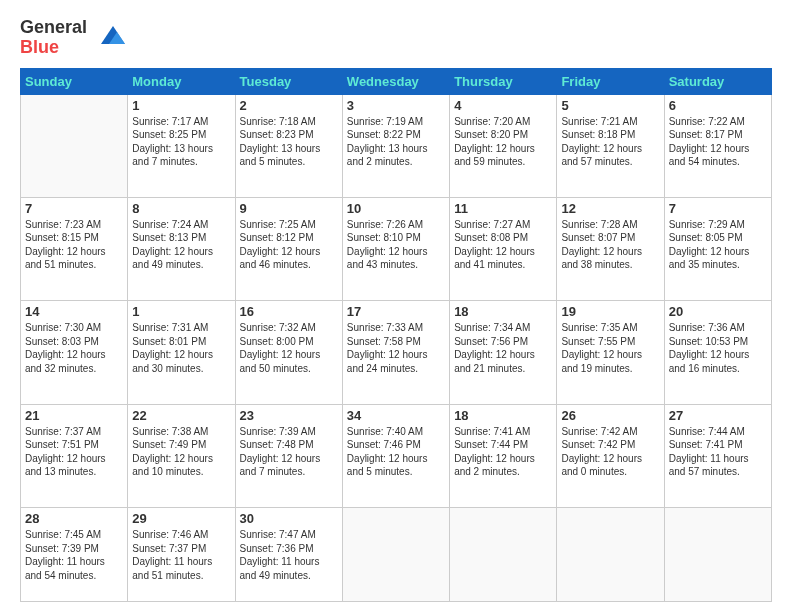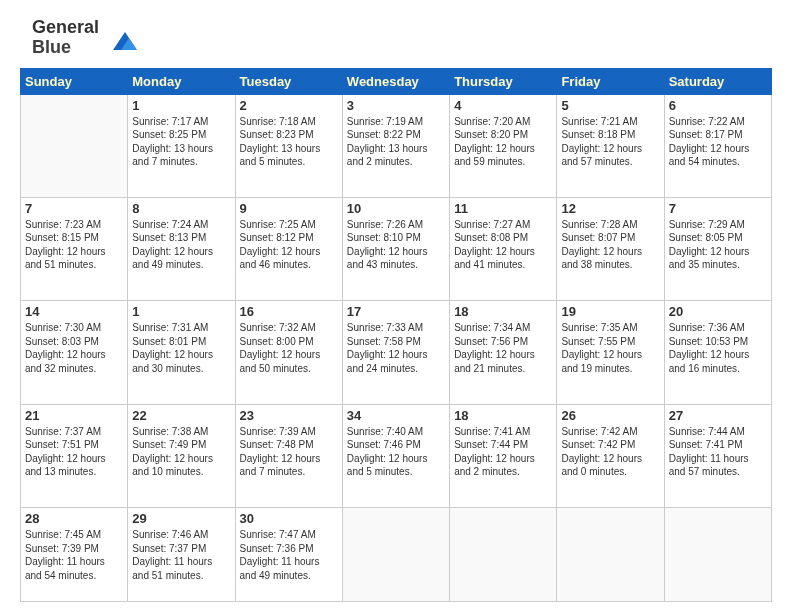--- a/index.html
+++ b/index.html
@@ -18,31 +18,30 @@
       flex-direction: column;
     }
     .header {
       display: flex;
       justify-content: space-between;
       align-items: flex-start;
       margin-bottom: 10px;
     }
     .logo {
       display: flex;
-      align-items: flex-end;
+      align-items: center;
       gap: 10px;
-      margin-left: 12px;
     }
     .logo-text {
       font-size: 18px;
       font-weight: bold;
       color: #333;
       line-height: 1.1;
     }
-    .logo-text .blue { color: #404040; }
+    .logo-text .blue { color: #ef4444; }
     .logo-icon {
       width: 28px;
       height: 28px;
       margin-left: 2px;
     }
     .title-block {
       text-align: right;
     }
     .month-title {
       font-size: 32px;
@@ -56,21 +55,21 @@
     }
     .calendar {
       flex: 1;
       border: 1px solid #ccc;
       border-collapse: collapse;
       width: 100%;
       table-layout: fixed;
     }
     .calendar th {
       background: #1565c0;
-      color: #fef9c3;
+      color: #5eead4;
       font-size: 13px;
       font-weight: bold;
       padding: 5px 4px;
       text-align: left;
       border: 1px solid #1565c0;
     }
     .calendar td {
       vertical-align: top;
       border: 1px solid #ccc;
       padding: 3px 4px;

